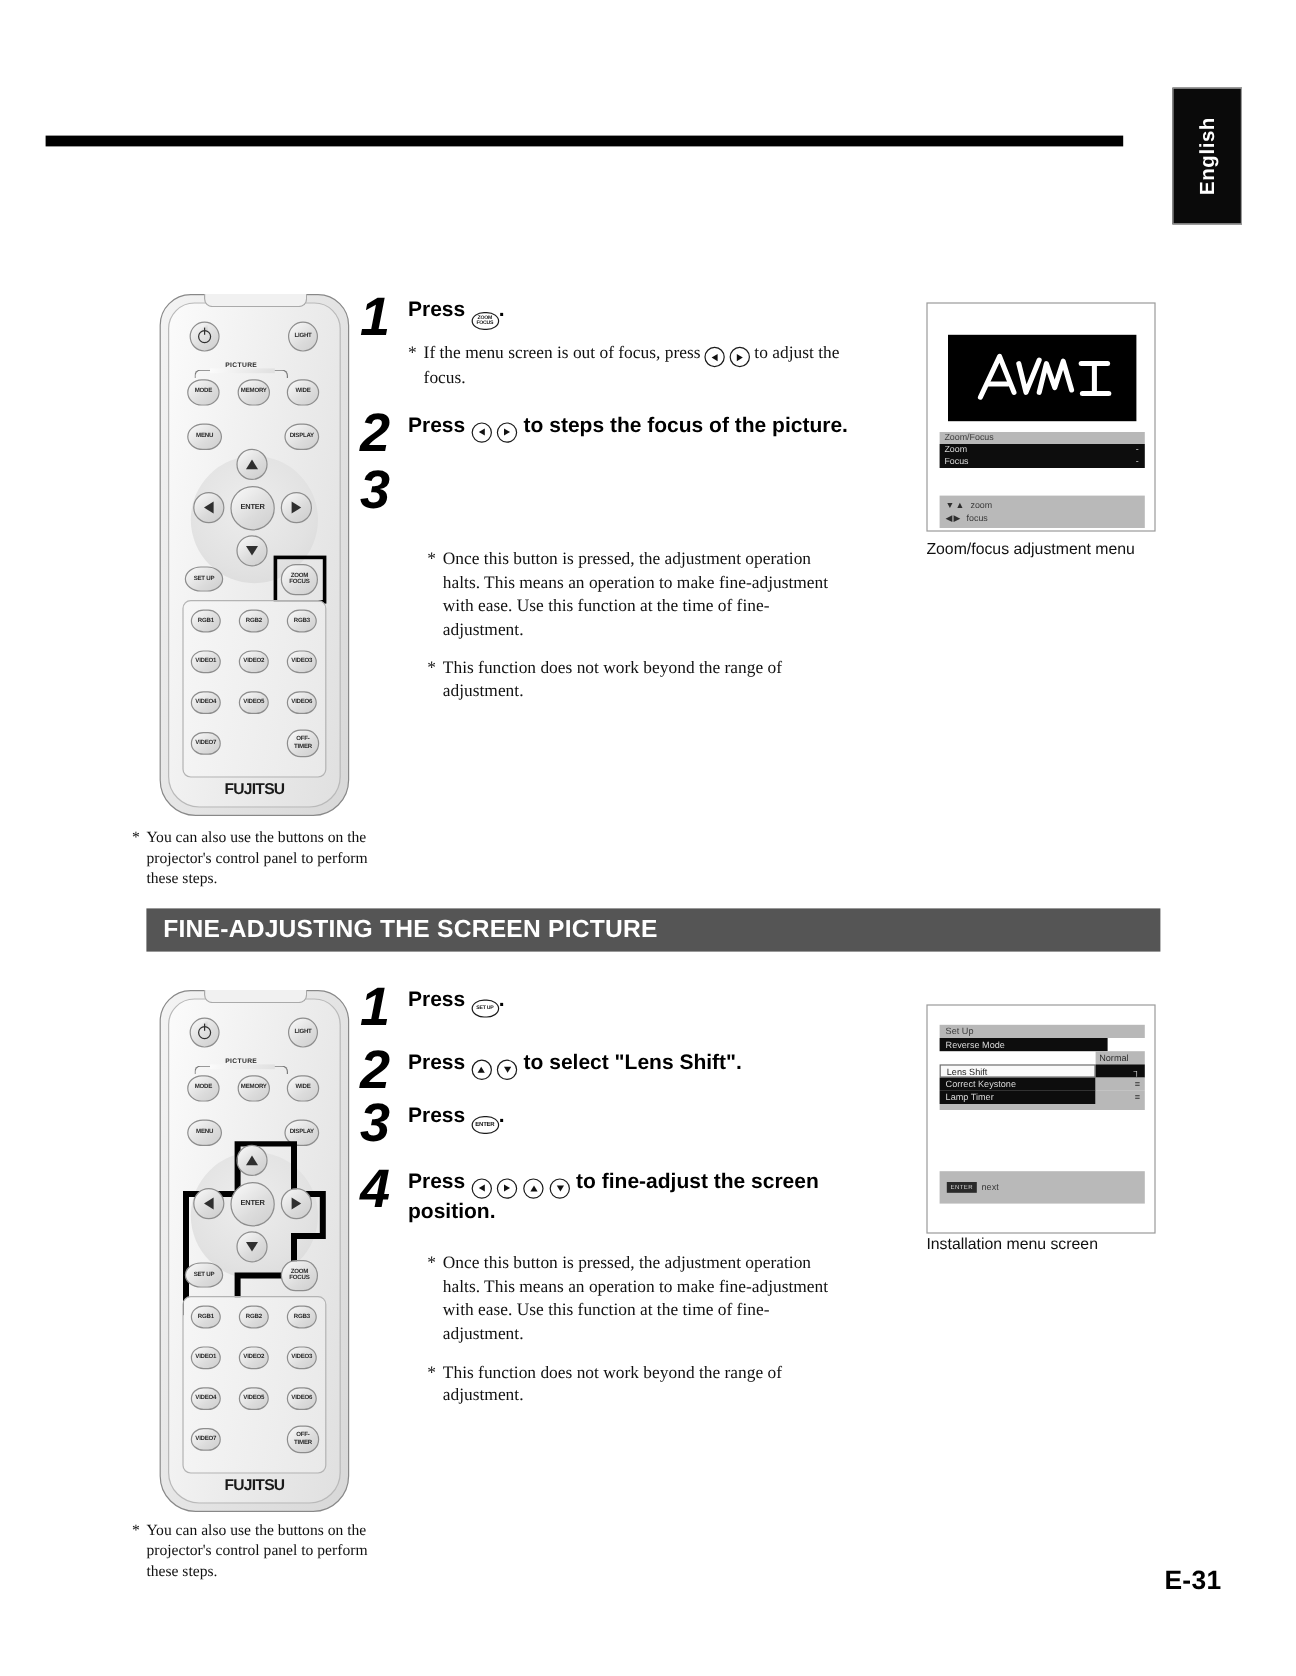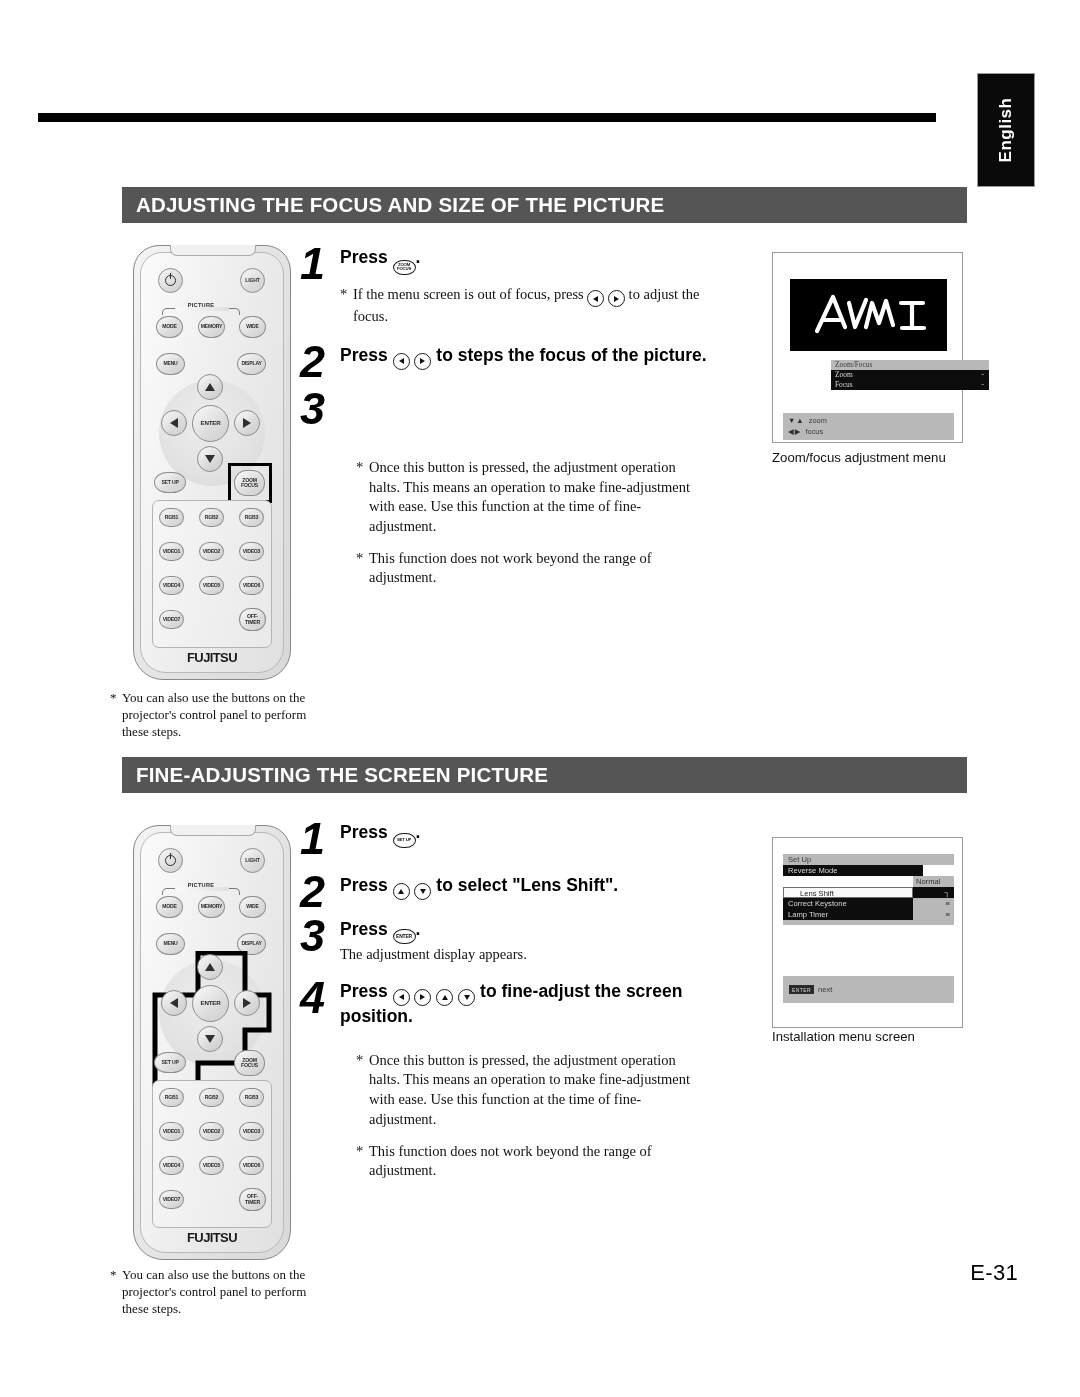--- a/index.html
+++ b/index.html
@@ -368,25 +368,24 @@
     display: flex;
     align-items: center;
     justify-content: center;
     overflow: hidden;
   }
   .logo-box svg { display:block; }
 
   .osd-menu {
     position: absolute;
     left: 10px;
-    width: 158px;
-    font-family: Liberation Serif, serif;
+    width: 171px;
+    font-family: Liberation Sans, sans-serif;
     font-size: 7.4px;
     line-height: 1;
-    margin-left: 48px;
   }
   .osd-row {
     height: 10px;
     display: flex;
     align-items: center;
     padding: 0 4px;
     box-sizing: border-box;
     position: relative;
     white-space: nowrap;
   }
@@ -427,42 +426,39 @@
     font-size: 7.6px;
     line-height: 11px;
     box-sizing: border-box;
     white-space: nowrap;
   }
 
   
   .page-num {
     position: absolute;
     right: 62px;
-    top: 1260px;
-    font-family: "Liberation Sans", sans-serif;
-    font-weight: normal;
+    top: 1304px;
+    font-family: "Liberation Sans", sans-serif;
+    font-weight: bold;
     font-size: 22px;
     color: #000;
     letter-spacing: .3px;
   }
 </style>
 </head>
 <body>
 
 <div class="page">
 
   <div class="top-rule"></div>
 
   <div class="lang-tab">
     <span>English</span>
   </div>
 
-  <div class="section-bar" id="sec1-bar">
-    <div class="title">ADJUSTING THE FOCUS AND SIZE OF THE PICTURE</div>
-  </div>
 
   <div class="remote" id="remote1">
     <div class="remote-body">
       <div class="remote-inner"></div>
       <div class="remote-notch"></div>
 
       <div class="btn" style="left:24px;top:22px;width:25px;height:25px;">
         <span class="power-glyph"></span>
       </div>
       <div class="btn" style="left:106px;top:22px;width:25px;height:25px;">
@@ -800,21 +796,20 @@
 
     <div class="step" style="margin-top:2px;">
       <div class="step-num">3</div>
       <div class="step-body">
         <div class="step-head">
           <span>Press</span>
           <span class="keyic pill" style="font-size:5px;">
               <span>ENTER</span>
             </span><span>.</span>
         </div>
-        <div class="step-sub">The adjustment display appears.</div>
       </div>
     </div>
 
     <div class="step" style="margin-top:14px;">
       <div class="step-num">4</div>
       <div class="step-body">
         <div class="step-head">
           <span>Press</span>
           <span class="keyic round">
               <span class="tri tri-left"></span>
@@ -852,21 +847,21 @@
     <div>
       <div class="sd-row" style="left:10px;top:16px;width:171px;background:#b8b8b8;color:#3c3c3c;padding-left:5px;">
         <span>Set Up</span>
       </div>
       <div class="sd-row" style="left:10px;top:27px;width:140px;background:#0d0d0d;color:#d9d9d9;padding-left:5px;">
         <span>Reverse Mode</span>
       </div>
       <div class="sd-row" style="left:140px;top:38px;width:41px;background:#b8b8b8;color:#303030;padding-left:3px;">
         <span>Normal</span>
       </div>
-      <div class="sd-row" style="left:10px;top:49px;width:130px;background:#fafafa;color:#1c1c1c;padding-left:16px;border:1px solid #6e6e6e;">
+      <div class="sd-row" style="left:10px;top:49px;width:130px;background:#fafafa;color:#1c1c1c;padding-left:5px;border:1px solid #6e6e6e;">
         <span>Lens Shift</span>
       </div>
       <div class="sd-row" style="left:140px;top:49px;width:41px;background:#0d0d0d;color:#d9d9d9;text-align:right;padding-right:4px;">
         <span>┐</span>
       </div>
       <div class="sd-row" style="left:10px;top:60px;width:130px;background:#0d0d0d;color:#d9d9d9;padding-left:5px;">
         <span>Correct Keystone</span>
       </div>
       <div class="sd-row" style="left:140px;top:60px;width:41px;background:#b8b8b8;color:#303030;text-align:right;padding-right:4px;">
         <span>≡</span>

